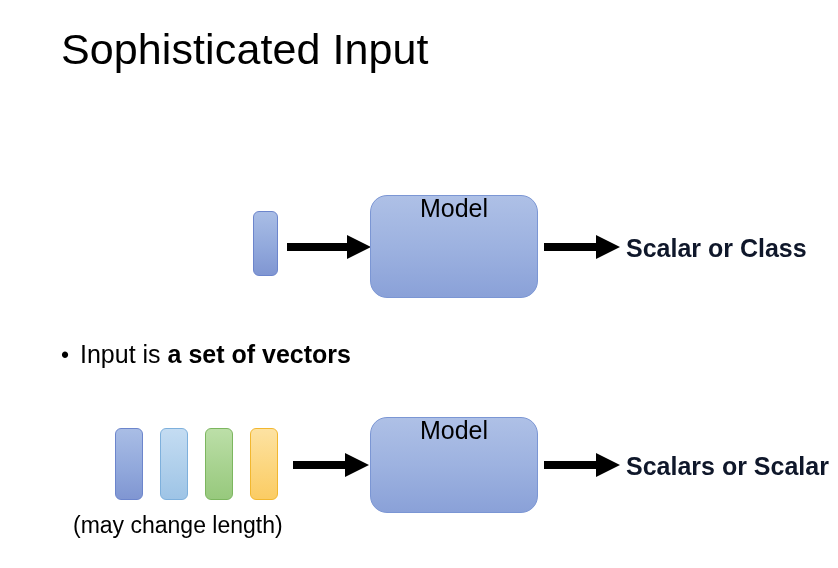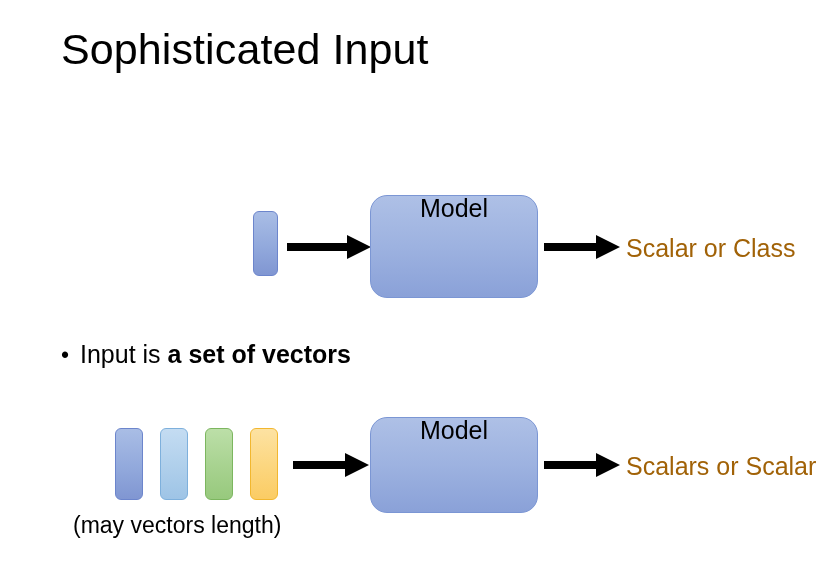--- a/index.html
+++ b/index.html
@@ -100,22 +100,22 @@
   
   .arrow {
     position: absolute;
     display: block;
   }
 
   
   .out-label {
     position: absolute;
     font-size: 25px;
-    font-weight: 400;
-    color: #a16207;
+    font-weight: 700;
+    color: #0f172a;
     white-space: nowrap;
     line-height: 1.2;
   }
 
   
   .caption {
     position: absolute;
     font-size: 23px;
     font-weight: 400;
     color: #000000;
@@ -168,16 +168,16 @@
     <div class="model-box" style="left:345px; top:417px; width:168px; height:96px;">
       <span class="model-label">Model</span>
     </div>
 
     <svg class="arrow" style="left:519px; top:453px;" width="76" height="24" viewBox="0 0 76 24">
       <path d="M0 8 H52 V0 L76 12 L52 24 V16 H0 Z" fill="#000000"></path>
     </svg>
 
     <div class="out-label" style="left:601px; top:451px;">Scalars or Scalar</div>
 
-    <div class="caption" style="left:48px; top:512px;">(may vectors length)</div>
+    <div class="caption" style="left:48px; top:512px;">(may change length)</div>
   </div>
 
 </div>
 
 </body></html>

